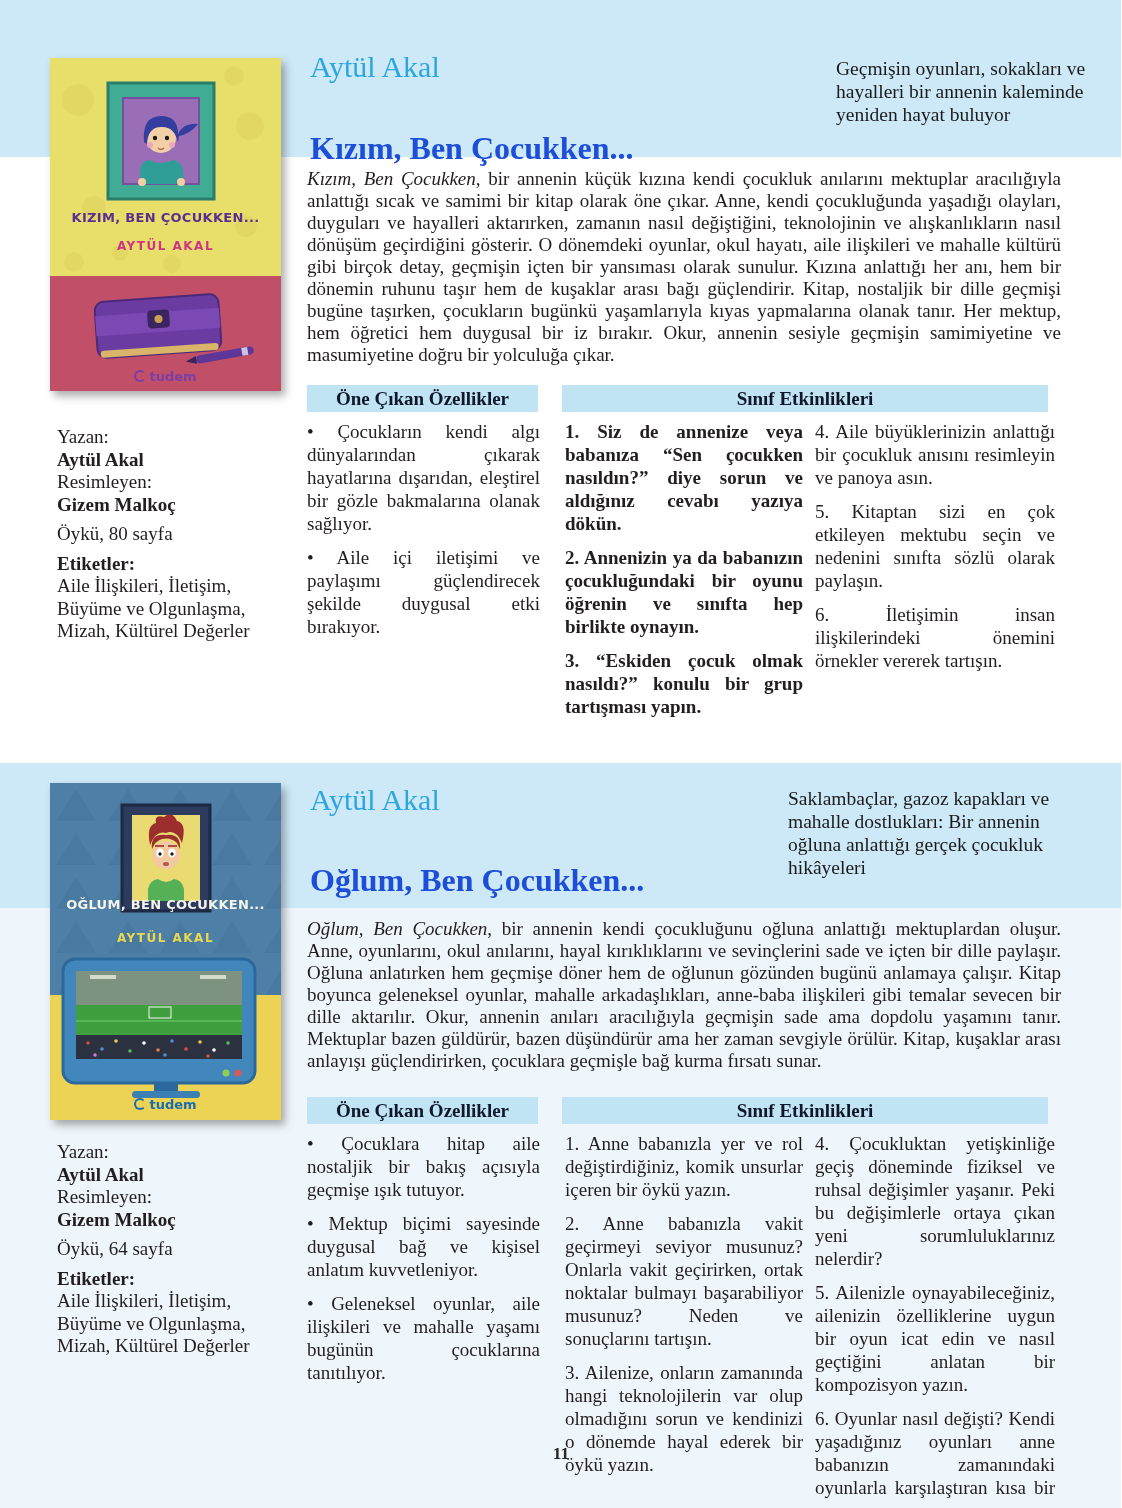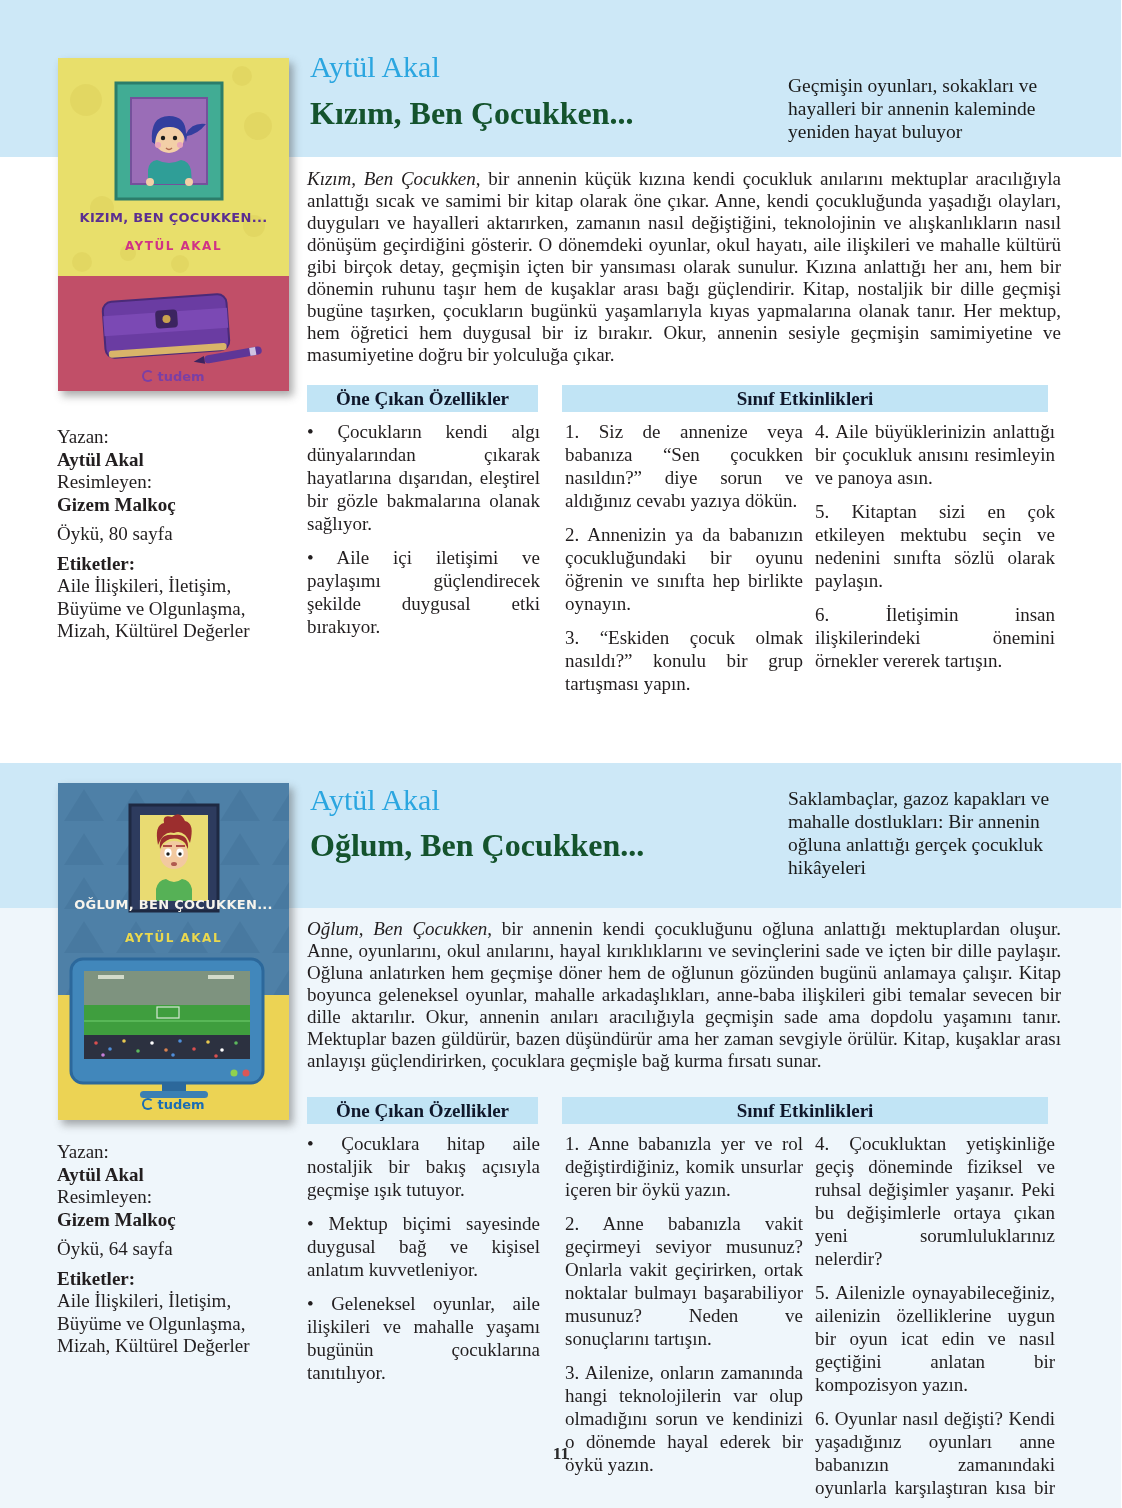--- a/index.html
+++ b/index.html
@@ -6,37 +6,37 @@
   .page {
     position:relative; width:1121px; height:1508px; overflow:hidden;
     background:#ffffff; font-family:"Liberation Serif","DejaVu Serif",serif;
     color:#221e1f;
   }
   .band { position:absolute; left:0; width:1122px; background:#cde8f7; }
   .pale-bg { position:absolute; left:0; width:1122px; background:#eff6fb; }
   .sec { position:absolute; left:0; width:1122px; }
 
   .hdr-author { position:absolute; left:310px; font-size:30px; color:#2ba6e0; }
-  .hdr-title  { position:absolute; left:310px; font-size:32px; font-weight:bold; color:#14532d; }
+  .hdr-title  { position:absolute; left:310px; font-size:32px; font-weight:bold; color:#1d4ed8;margin-top:35px; }
   .hdr-tagline{ position:absolute; left:788px; width:272px; font-size:19.5px; line-height:1.18; color:#1b1b1b; }
 
   .body-par { position:absolute; left:307px; width:754px; font-size:19px; line-height:22px; text-align:justify; }
   .it { font-style:italic; }
 
   .bar { position:absolute; height:27px; background:#c1e4f5; text-align:center;
          font-weight:bold; font-size:19px; line-height:27px; color:#0f172a; }
 
   .col { position:absolute; font-size:19px; line-height:23px; text-align:justify; }
   .col .item { margin-bottom:11px; }
 
   .meta { position:absolute; left:57px; width:240px; font-size:19px; line-height:22.5px; }
   .meta .b { font-weight:bold; }
   .meta .gap { height:7px; }
 
-  .cover { position:absolute; left:58px; width:231px; box-shadow:4px 5px 8px rgba(70,70,70,.45); }
+  .cover { position:absolute; left:50px; width:231px; box-shadow:4px 5px 8px rgba(70,70,70,.45); }
   .cover svg { display:block; }
   .cover-txt { position:absolute; left:0; width:231px; text-align:center;
                font-family:"DejaVu Sans","Liberation Sans",sans-serif; font-weight:bold; }
   .logo-mark { display:inline-block; width:8px; height:8px; border:2px solid currentColor;
                border-radius:50%; border-right-color:transparent; margin-right:3px; vertical-align:-1px; }
 
   .page-num { position:absolute; left:0; width:1122px; text-align:center; font-size:17.5px; color:#2a2a2a; }
 </style>
 </head>
 <body>
@@ -44,21 +44,21 @@
 <div class="page">
 
   <div class="band" style="top:0; height:157px;"></div>
   <div class="pale-bg" style="top:763px; height:745px;"></div>
   <div class="band" style="top:763px; height:145px;"></div>
 
   <div class="sec" style="top:0; height:763px;">
 
     <div class="hdr-author" style="top:50px;">Aytül Akal</div>
     <div class="hdr-title" style="top:95px;">Kızım, Ben Çocukken...</div>
-    <div class="hdr-tagline" style="top:74px;">Geçmişin oyunları, sokakları ve hayalleri bir annenin kaleminde yeniden hayat buluyor</div>
+    <div class="hdr-tagline" style="top:57px;margin-left:48px;">Geçmişin oyunları, sokakları ve hayalleri bir annenin kaleminde yeniden hayat buluyor</div>
 
     <div class="cover" style="top:58px;">
       <svg width="231" height="333" viewBox="0 0 231 333">
         <rect width="231" height="218" fill="#e8df6b"></rect>
         <g fill="#ddd05b" opacity="0.5">
           <circle cx="28" cy="42" r="16"></circle>
             <circle cx="200" cy="68" r="14"></circle>
             <circle cx="44" cy="150" r="12"></circle>
           <circle cx="196" cy="168" r="11"></circle>
             <circle cx="24" cy="204" r="10"></circle>
@@ -106,21 +106,21 @@
     </div>
 
     <div class="bar" style="left:307px; top:385px; width:231px;">Öne Çıkan Özellikler</div>
     <div class="bar" style="left:562px; top:385px; width:486px;">Sınıf Etkinlikleri</div>
 
     <div class="col" style="left:307px; top:420px; width:233px;">
       <div class="item">• Çocukların kendi algı dünyalarından çıkarak hayatlarına dışarıdan, eleştirel bir gözle bakmalarına olanak sağlıyor.</div>
       <div class="item">•  Aile içi iletişimi ve paylaşımı güçlendirecek şekilde duygusal etki bırakıyor.</div>
     </div>
 
-    <div class="col" style="left:565px; top:420px; width:238px;">
+    <div class="col" style="left:565px; top:420px; width:238px;font-weight:bold;">
       <div class="item">1. Siz de annenize veya babanıza “Sen çocukken nasıldın?” diye sorun ve aldığınız cevabı yazıya dökün.</div>
       <div class="item">2. Annenizin ya da babanızın çocukluğundaki bir oyunu öğrenin ve sınıfta hep birlikte oynayın.</div>
       <div class="item">3. “Eskiden çocuk olmak nasıldı?” konulu bir grup tartışması yapın.</div>
     </div>
     <div class="col" style="left:815px; top:420px; width:240px;">
       <div class="item">4. Aile büyüklerinizin anlattığı bir çocukluk anısını resimleyin ve panoya asın.</div>
       <div class="item">5. Kitaptan sizi en çok etkileyen mektubu seçin ve nedenini sınıfta sözlü olarak paylaşın.</div>
       <div class="item">6. İletişimin insan ilişkilerindeki önemini örnekler vererek tartışın.</div>
     </div>
 

